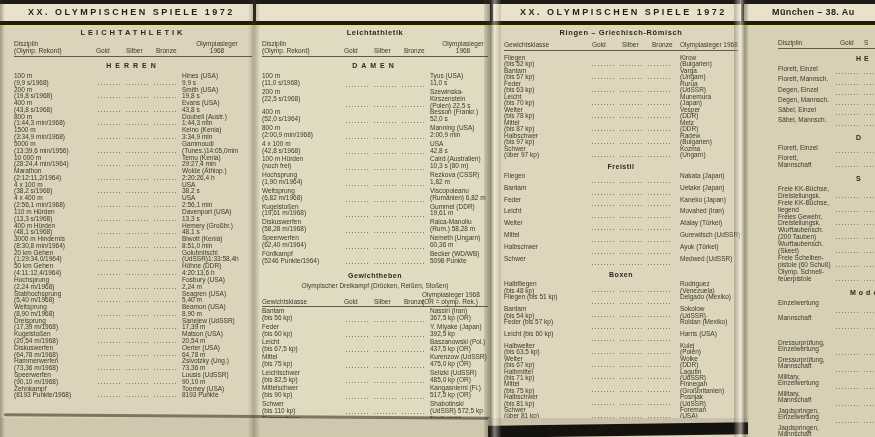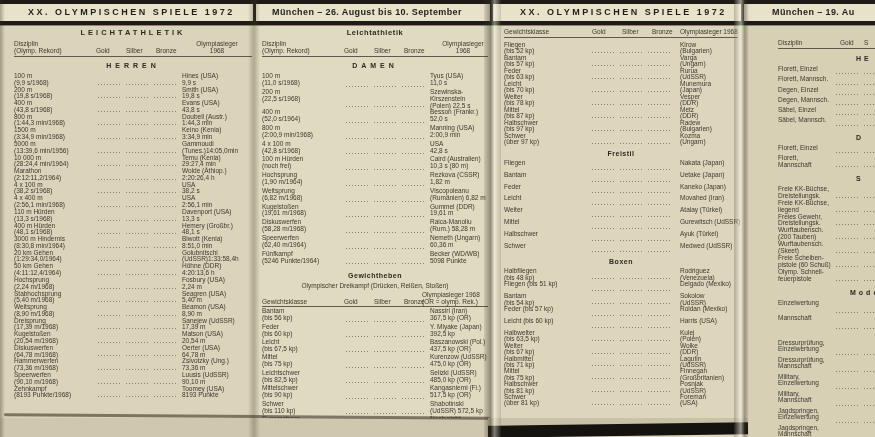--- a/index.html
+++ b/index.html
@@ -1,17 +1,17 @@
 <!DOCTYPE html>
 <html><head>
 <meta charset="utf-8">
 <style>
   html,body{margin:0;padding:0;background:#888;}
   .page{position:relative;width:875px;height:437px;overflow:hidden;
-        background:#d946ef;font-family:"Liberation Sans",sans-serif;color:#3c382e;}
+        background:#fde047;font-family:"Liberation Sans",sans-serif;color:#3c382e;}
   
   .bar{position:absolute;left:0;right:0;background:#1d1b17;}
   .bar.top{top:0;height:4px;}
   .bar.bottom{top:21px;height:4px;}
   .band{position:absolute;left:0;right:0;top:4px;height:17px;background:#e8e2cb;}
   .band .ht{position:absolute;top:3px;font-size:9px;font-weight:bold;color:#211f19;white-space:nowrap;}
   .ht.sp{letter-spacing:2.5px;}
   .ht.mu{letter-spacing:.4px;}
   .band .vdiv{position:absolute;top:0;bottom:0;width:3px;background:#24221c;}
   
@@ -74,23 +74,22 @@
 <div class="page">
 
   <div class="pbg bg1"></div>
   <div class="pbg bg2"></div>
   <div class="pbg bg3"></div>
   <div class="pbg bg4"></div>
 
   <div class="bar top"></div>
   <div class="band">
     <span class="ht sp" style="left:28px;">XX.  OLYMPISCHEN  SPIELE  1972</span>
-    <span class="ht mu" style="left:272px;">München  –  26. August bis 10. September</span>
     <span class="ht sp" style="left:520px;">XX.  OLYMPISCHEN  SPIELE  1972</span>
-    <span class="ht mu" style="left:772px;">München  –  19. Au</span>
+    <span class="ht mu" style="left:772px;">München  –  38. Au</span>
     <span class="vdiv" style="left:253px;"></span>
     <span class="vdiv" style="left:490px;"></span>
     <span class="vdiv" style="left:741px;"></span>
   </div>
   <div class="bar bottom"></div>
 
   <div class="panel p1">
     <div class="ptitle">LEICHTATHLETIK</div>
     <div class="colhdr">
       <span style="left:0;top:0;">Disziplin</span>
@@ -966,20 +965,21 @@
     <div class="win">
       <div class="t">Noch nicht</div>
       <div class="t">ausgetragen</div>
 
     </div>
   </div>
 </div>
   </div>
 
   <div class="panel p3">
+    <div class="ptitle2">Ringen  –  Griechisch-Römisch</div>
     <div class="colhdr" style="height:9px;">
       <span style="left:0;top:1px;">Gewichtsklasse</span>
       <span style="left:88px;top:1px;">Gold</span>
       <span style="left:118px;top:1px;">Silber</span>
       <span style="left:148px;top:1px;">Bronze</span>
       <span style="left:176px;top:1px;">Olympiasieger 1968</span>
     </div>
     <div class="rule"></div>
     <div class="rows rows-greco" style="margin-top:4px;">
   <div class="row">

